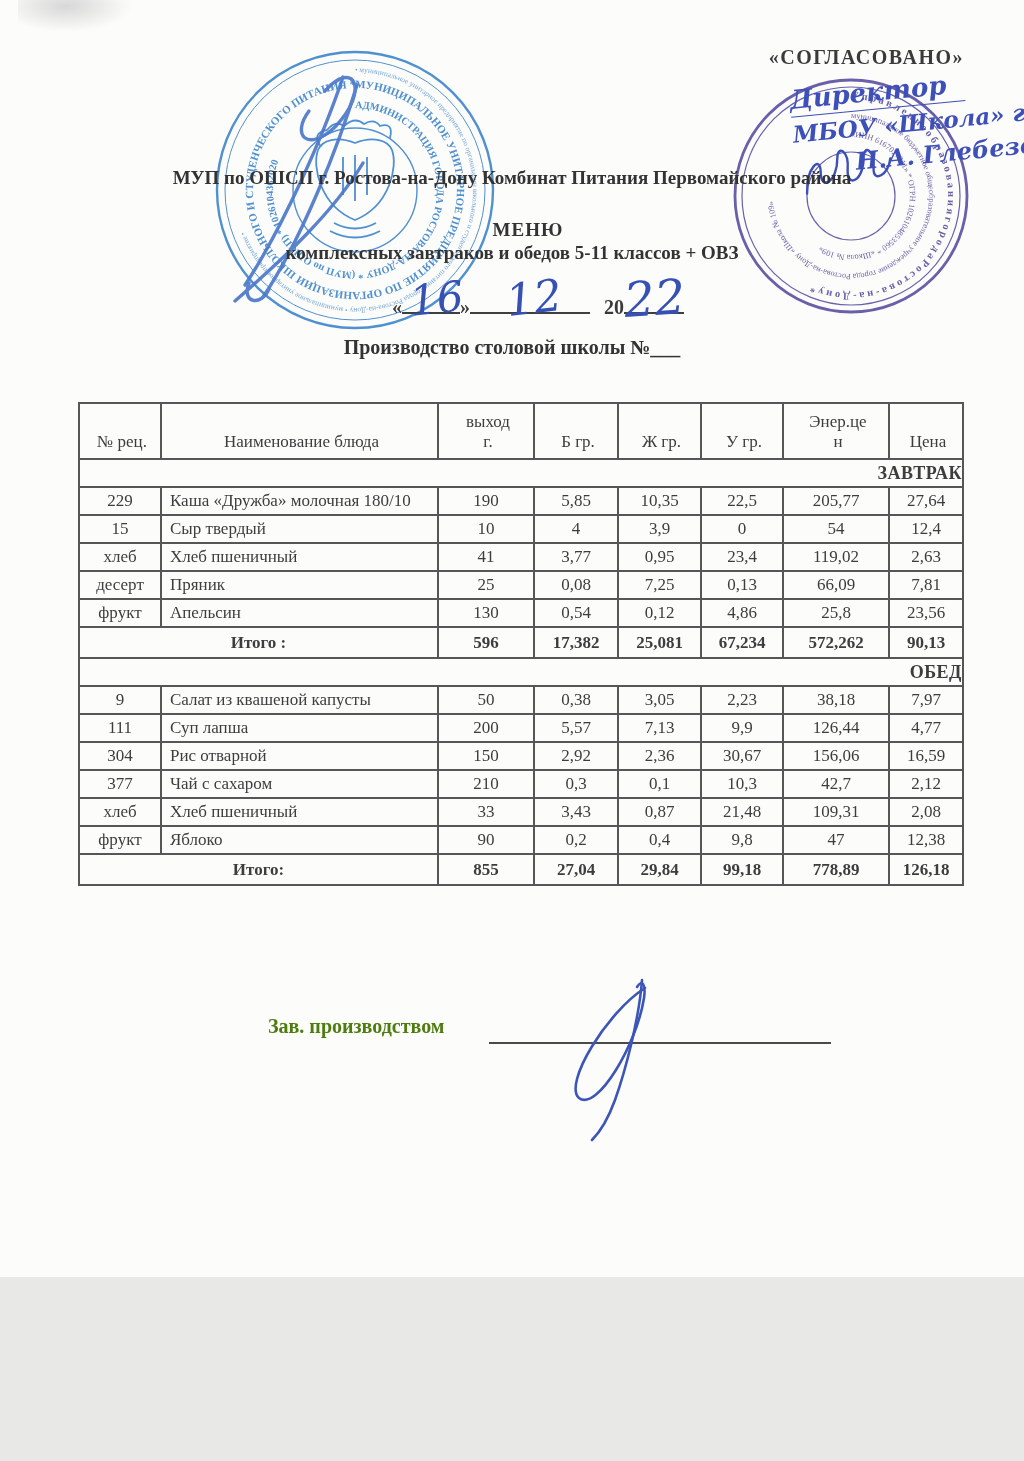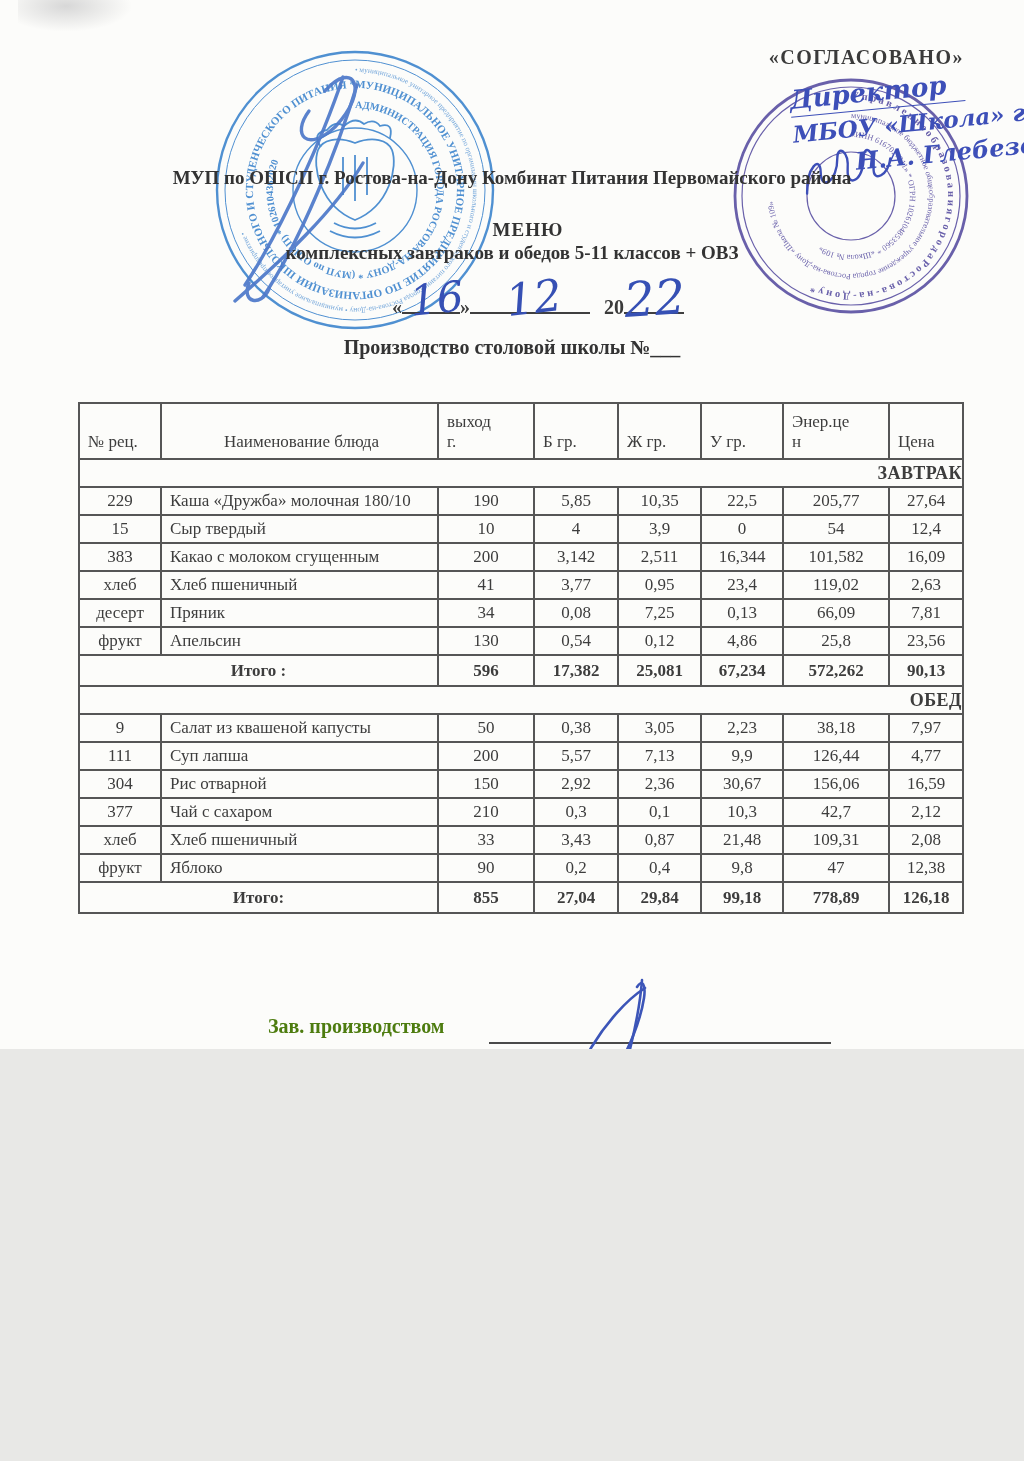--- a/index.html
+++ b/index.html
@@ -1,17 +1,17 @@
 <!DOCTYPE html>
 <html><head>
 <meta charset="utf-8">
 <style>
   html,body{margin:0;padding:0;background:#e8e8e6;}
   .page{
-    position:relative; width:1024px; height:1049px; margin:0 auto;
+    position:relative; width:1024px; height:1277px; margin:0 auto;
     background:#fcfcfa; overflow:hidden;
     font-family:"Liberation Serif", serif; color:#3c3c3c;
   }
   .smudge{
     position:absolute; left:18px; top:-6px; width:120px; height:40px;
     background:radial-gradient(ellipse at 40% 30%, rgba(120,120,125,.28), rgba(120,120,125,0) 65%);
     pointer-events:none;
   }
   .approved{
     position:absolute; top:46px; right:60px;
@@ -52,21 +52,21 @@
   .year-prefix{margin-left:2px; }
   
   .table-wrap{position:absolute; left:78px; top:402px;}
   table.menu-table{
     border-collapse:collapse; table-layout:fixed; width:884px;
     font-size:17px; color:#3d3d3d;
   }
   .menu-table th, .menu-table td{ border:2px solid #565656; }
   .menu-table thead tr{height:56px;}
   .menu-table th{
-    font-weight:normal; text-align:left; vertical-align:bottom;
+    font-weight:normal; text-align:center; vertical-align:bottom;
     padding:3px 4px 6px 8px; font-size:17px;
   }
   .menu-table thead th:nth-child(2){text-align:center;}
   .menu-table thead th:nth-child(3) span{display:inline-block; width:52px;}
   .menu-table thead th:nth-child(7) span{display:inline-block; width:66px; word-break:break-all;}
   .menu-table tr.section-row{height:28px;}
   .menu-table tr.section-row td{
     text-align:right; font-weight:bold; font-size:18px; letter-spacing:.5px; padding:2px 0;
   }
   .menu-table tbody tr{height:28px;}
@@ -234,43 +234,33 @@
             <td class="c-num">15</td>
             <td class="c-name">Сыр твердый</td>
             <td class="c-val">10</td>
             <td class="c-val">4</td>
             <td class="c-val">3,9</td>
             <td class="c-val">0</td>
             <td class="c-val">54</td>
             <td class="c-val">12,4</td>
           </tr>
           <tr>
-            <td class="c-num">383</td>
-            <td class="c-name">Какао с молоком сгущенным</td>
-            <td class="c-val">200</td>
-            <td class="c-val">3,142</td>
-            <td class="c-val">2,511</td>
-            <td class="c-val">16,344</td>
-            <td class="c-val">101,582</td>
-            <td class="c-val">16,09</td>
-          </tr>
-          <tr>
             <td class="c-num">хлеб</td>
             <td class="c-name">Хлеб пшеничный</td>
             <td class="c-val">41</td>
             <td class="c-val">3,77</td>
             <td class="c-val">0,95</td>
             <td class="c-val">23,4</td>
             <td class="c-val">119,02</td>
             <td class="c-val">2,63</td>
           </tr>
           <tr>
             <td class="c-num">десерт</td>
             <td class="c-name">Пряник</td>
-            <td class="c-val">34</td>
+            <td class="c-val">25</td>
             <td class="c-val">0,08</td>
             <td class="c-val">7,25</td>
             <td class="c-val">0,13</td>
             <td class="c-val">66,09</td>
             <td class="c-val">7,81</td>
           </tr>
           <tr>
             <td class="c-num">фрукт</td>
             <td class="c-name">Апельсин</td>
             <td class="c-val">130</td>

